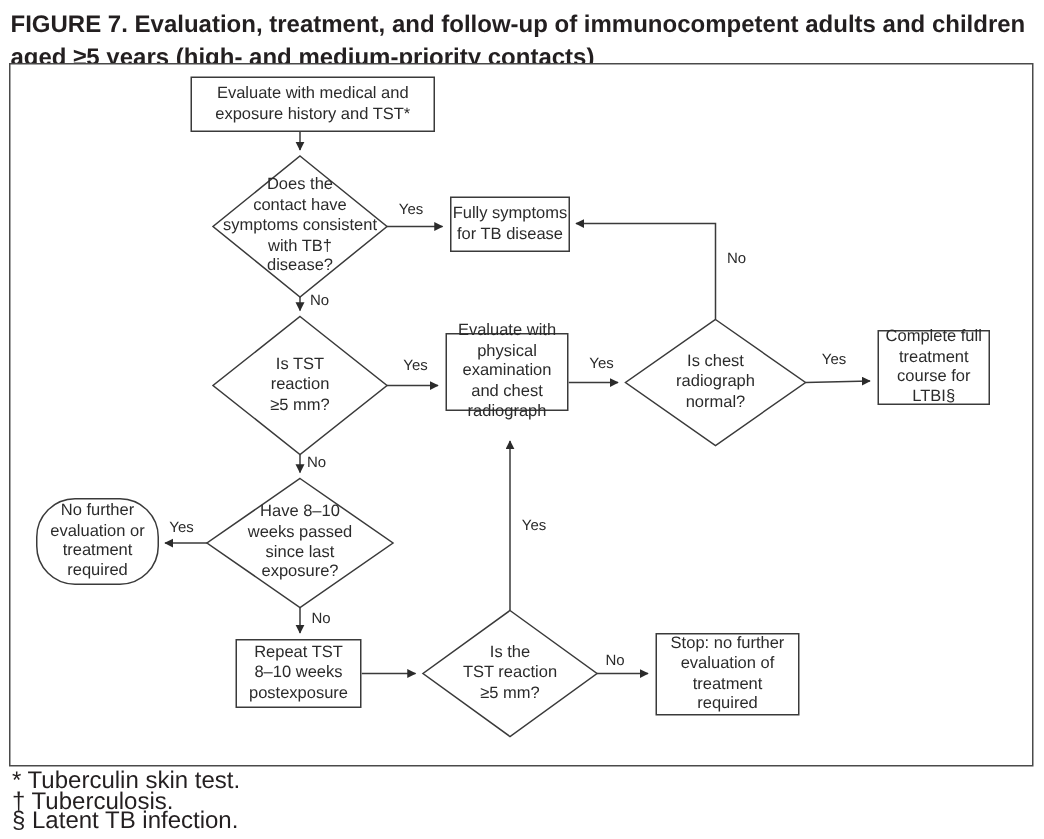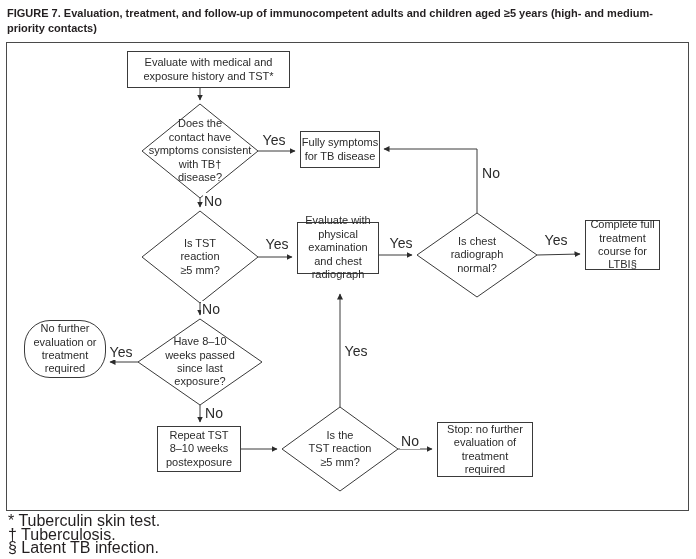--- a/index.html
+++ b/index.html
@@ -3,36 +3,36 @@
 <meta charset="utf-8">
 <style>
   * { margin:0; padding:0; box-sizing:border-box; }
   html,body { background:#ffffff; }
   .page {
     position:relative; width:696px; height:559px; background:#fff;
     font-family:"Liberation Sans", sans-serif; color:#231f20; overflow:hidden;
   }
   .title {
     position:absolute; left:7px; top:6px; width:678px;
-    font-size:11px; font-weight:bold; line-height:1.35;
+    font-size:16px; font-weight:bold; line-height:1.35;
   }
   .frame {
     position:absolute; left:6px; top:42px; width:683px; height:469px;
     border:1px solid #4a4a4a; background:#fff;
   }
   svg.overlay { position:absolute; left:0; top:0; }
   .node {
     position:absolute; display:flex; align-items:center; justify-content:center;
     text-align:center; font-size:11px; line-height:1.22; white-space:pre-line;
     color:#2b2b2b;
   }
   .rect { border:1px solid #3a3a3a; background:#fff; }
   .elabel {
     position:absolute; transform:translate(-50%,-50%);
-    font-size:14px; color:#2b2b2b; background:#fff; padding:0 1px;
+    font-size:10px; color:#2b2b2b; background:#fff; padding:0 1px;
   }
   .footnotes {
     position:absolute; left:8px; top:514px; font-size:16px; line-height:13.5px;
   }
 </style>
 </head>
 <body>
 
 <div class="page">
 
@@ -76,21 +76,21 @@
 for TB disease</div>
   <div class="node rect" style="left:297px; top:222px; width:82px;  height:52px;">Evaluate with
 physical
 examination
 and chest
 radiograph</div>
   <div class="node rect" style="left:585px; top:220px; width:75px;  height:50px;">Complete full
 treatment
 course for
 LTBI§</div>
-  <div class="node rect" style="left:24px;  top:320px; width:82px;  height:58px;border-radius:26px;">No further
+  <div class="node rect" style="left:24px;  top:332px; width:82px;  height:58px;border-radius:26px;">No further
 evaluation or
 treatment
 required</div>
   <div class="node rect" style="left:157px; top:426px; width:84px;  height:46px;">Repeat TST
 8–10 weeks
 postexposure</div>
   <div class="node rect" style="left:437px; top:422px; width:96px;  height:55px;">Stop: no further
 evaluation of
 treatment
 required</div>

